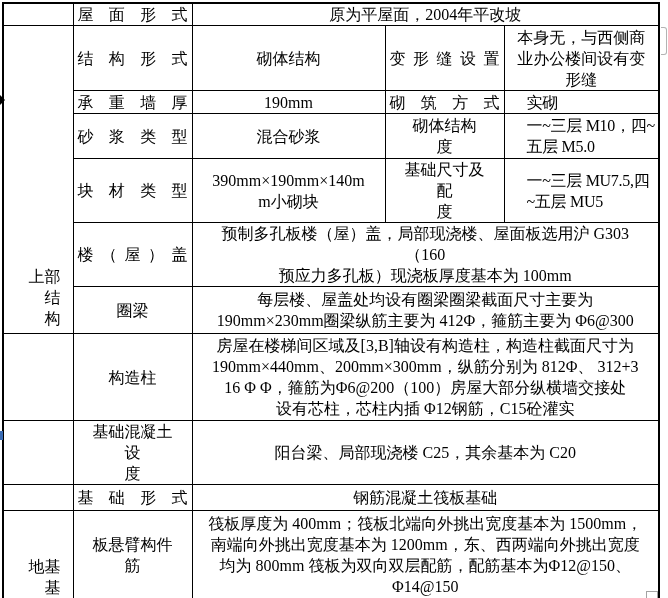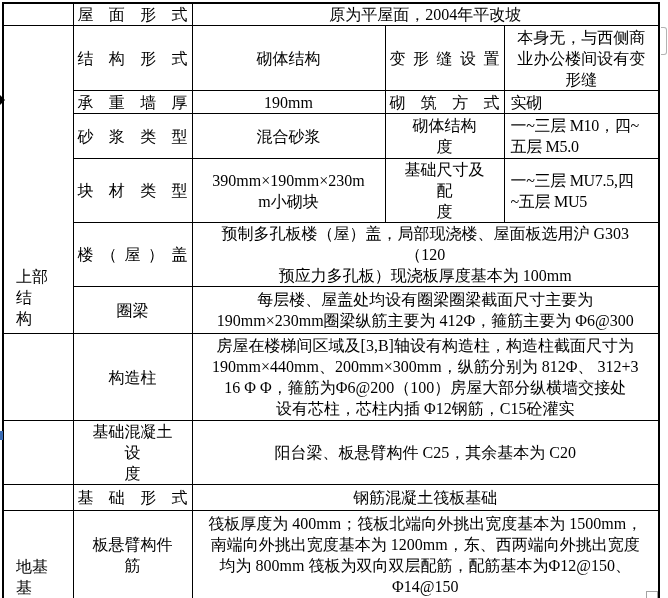--- a/index.html
+++ b/index.html
@@ -13,24 +13,24 @@
   td{border:1.5px solid #000;font-size:16px;line-height:21px;
      padding:0 12px;vertical-align:middle;white-space:pre-line;overflow:hidden;}
 
   
   tr.r1{height:22px}  tr.r2{height:65px}  tr.r3{height:23px}
   tr.r4{height:45px}  tr.r5{height:46px}  tr.r6{height:45px}
   tr.r7{height:47px}  tr.r8{height:87px}  tr.r9{height:46px}
   tr.r10{height:26px} tr.r11{height:89px} tr.r12{height:64px}
 
   .c{text-align:center;}
-  .vl{text-align:left;letter-spacing:-0.3px;padding:0 2px 0 6px;}
+  .vl{text-align:left;letter-spacing:-0.3px;padding:0 2px 0 22px;}
   .lblcell{padding:0 4px;}
   .dist{display:flex;justify-content:space-between;align-items:center;width:100%;}
-  .sec{text-align:left;}
+  .sec{text-align:right;}
   .secbottom{vertical-align:bottom;padding-bottom:4px;}
 
   
   .cursor-artifact{position:absolute;left:0;top:93px;width:0;height:0;
       border-top:5px solid transparent;border-bottom:5px solid transparent;
       border-left:5px solid #000;}
   .blue-dash{position:absolute;left:0;top:429px;width:3px;height:9px;}
   .right-bracket{position:absolute;left:661px;top:25px;width:5px;height:26px;
       border:1.5px solid #b3b3b3;border-left:none;border-radius:0 3px 3px 0;}
   .resize-handle{position:absolute;left:646px;top:589px;width:10px;height:7px;
@@ -79,31 +79,31 @@
       <td class="lblcell"><div class="dist"><span>砂</span><span>浆</span><span>类</span><span>型</span></div></td>
       <td class="c">混合砂浆</td>
       <td class="c">砌体结构
 度</td>
       <td class="vl">一~三层 M10，四~
 五层 M5.0</td>
     </tr>
 
     <tr class="r5">
       <td class="lblcell"><div class="dist"><span>块</span><span>材</span><span>类</span><span>型</span></div></td>
-      <td class="c">390mm×190mm×230m
+      <td class="c">390mm×190mm×140m
 m小砌块</td>
       <td class="c">基础尺寸及配
 度</td>
       <td class="vl">一~三层 MU7.5,四
 ~五层 MU5</td>
     </tr>
 
     <tr class="r6">
       <td class="lblcell"><div class="dist"><span>楼</span><span>（</span><span>屋</span><span>）</span><span>盖</span></div></td>
-      <td class="c" colspan="3">预制多孔板楼（屋）盖，局部现浇楼、屋面板选用沪 G303（120
+      <td class="c" colspan="3">预制多孔板楼（屋）盖，局部现浇楼、屋面板选用沪 G303（160
 预应力多孔板）现浇板厚度基本为 100mm</td>
     </tr>
 
     <tr class="r7">
       <td class="c">圈梁</td>
       <td class="c" colspan="3">每层楼、屋盖处均设有圈梁圈梁截面尺寸主要为
 190mm×230mm圈梁纵筋主要为 412Φ，箍筋主要为 Φ6@300</td>
     </tr>
 
     <tr class="r8">
@@ -112,21 +112,21 @@
       <td class="c" colspan="3">房屋在楼梯间区域及[3,B]轴设有构造柱，构造柱截面尺寸为
 190mm×440mm、200mm×300mm，纵筋分别为 812Φ、 312+3
 16 Φ Φ，箍筋为Φ6@200（100）房屋大部分纵横墙交接处
 设有芯柱，芯柱内插 Φ12钢筋，C15砼灌实</td>
     </tr>
 
     <tr class="r9">
       <td></td>
       <td class="c">基础混凝土设
 度</td>
-      <td class="c" colspan="3">阳台梁、板悬臂构件 C25，其余基本为 C20</td>
+      <td class="c" colspan="3">阳台梁、局部现浇楼 C25，其余基本为 C20</td>
     </tr>
 
     <tr class="r10">
       <td></td>
       <td class="lblcell"><div class="dist"><span>基</span><span>础</span><span>形</span><span>式</span></div></td>
       <td class="c" colspan="3">钢筋混凝土筏板基础</td>
     </tr>
 
     <tr class="r11">
       <td class="sec" rowspan="2">地基基

